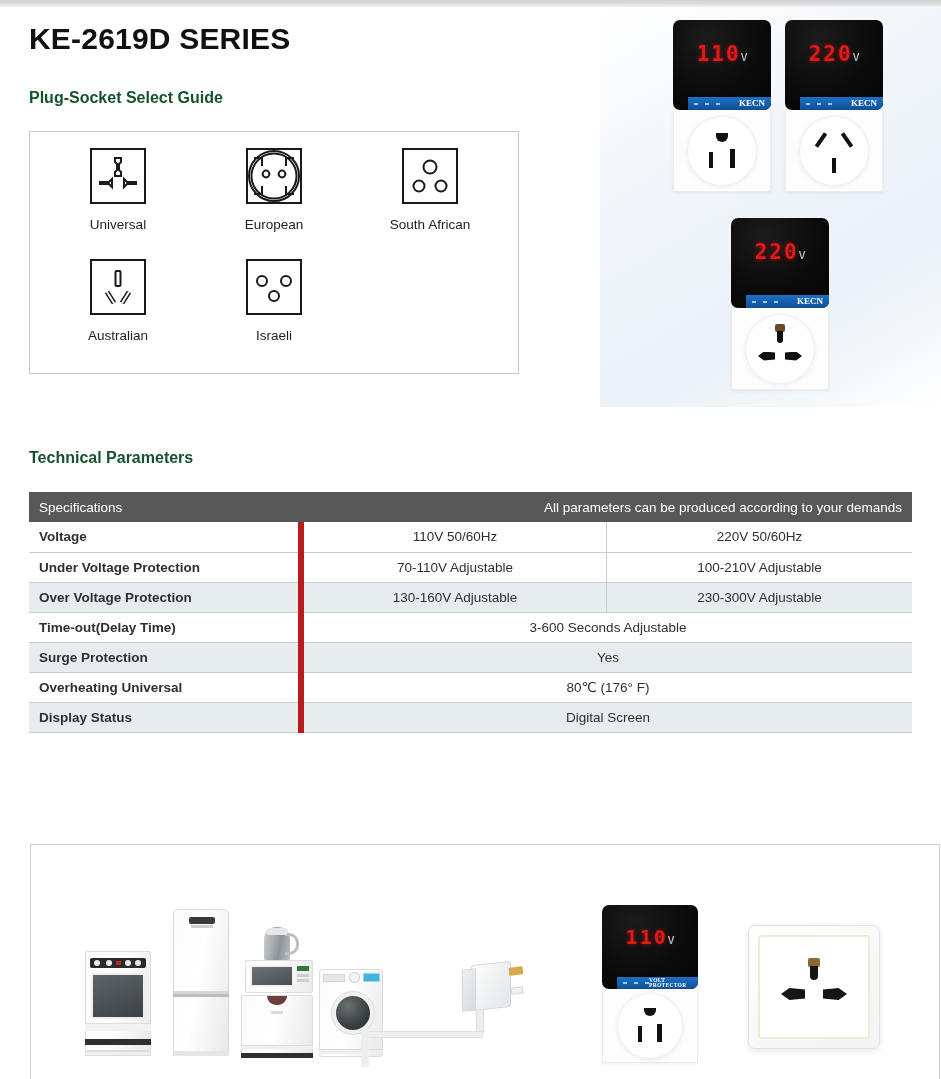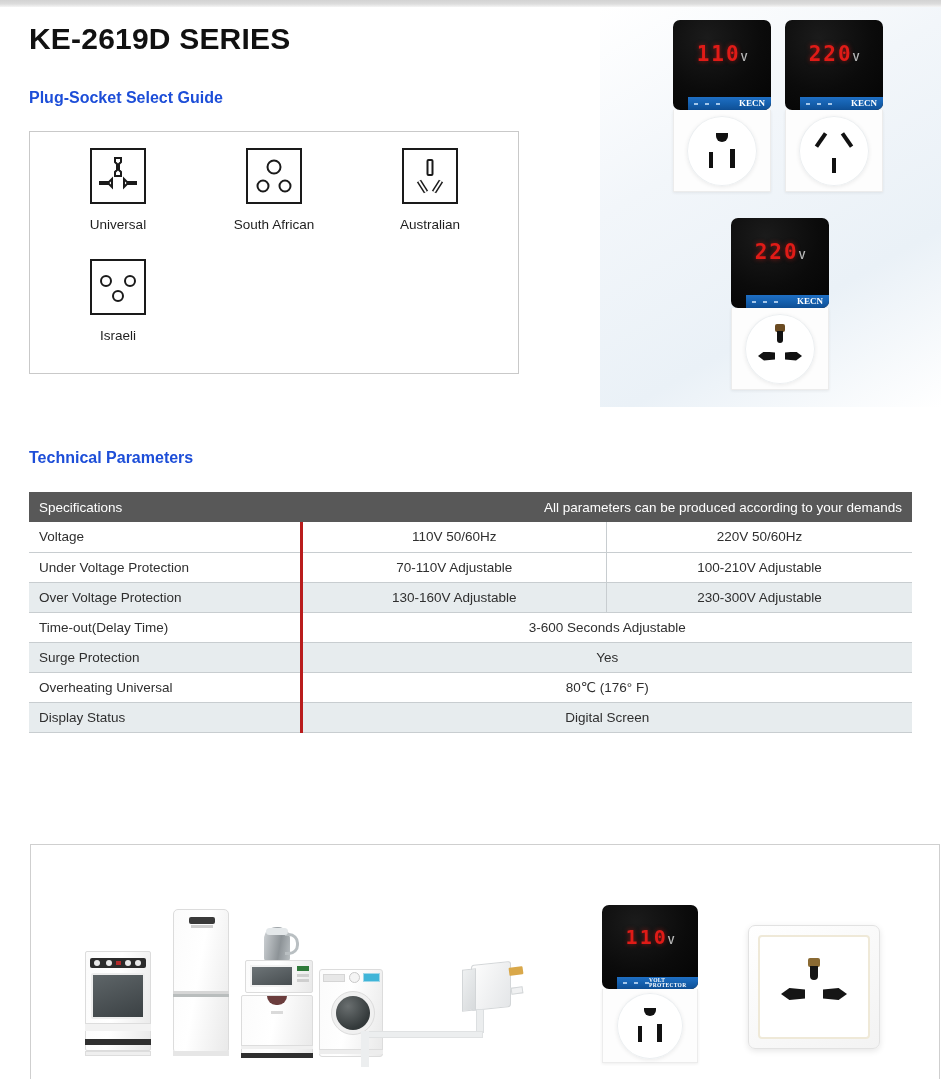--- a/index.html
+++ b/index.html
@@ -23,21 +23,21 @@
     position:absolute; left:600px; top:7px; width:341px; height:400px;
     background: linear-gradient(150deg,#ffffff 0%, #f2f6fa 35%, #eaf1f7 70%, #ffffff 100%);
   }
 
   
   .h1 {
     position:absolute; left:29px; top:22px;
     font-size:30px; font-weight:700; letter-spacing:.2px; color:#111;
   }
   .h2 {
-    position:absolute; font-size:16px; font-weight:700; color:#1d4ed8;
+    position:absolute; font-size:16px; font-weight:700; color:#14532d;
   }
   .h2.guide { left:29px; top:89px; }
   .h2.tech  { left:29px; top:449px; }
   .h2.wiring{ left:29px; top:801px; }
 
   
   .guide-box {
     position:absolute; left:29px; top:131px; width:490px; height:243px;
     border:1px solid #c9c9c9; background:#fff;
   }
@@ -62,21 +62,21 @@
   .tbl col.c3 { width:305.5px; }
   .tbl th, .tbl td { height:30px; padding:0 10px; border:0; }
   .tbl thead th {
     background:#585858; color:#fff; font-weight:400; font-size:13.5px;
   }
   .tbl thead th.spec { text-align:left; }
   .tbl thead th.span { text-align:right; }
   .tbl tbody tr td { border-bottom:1px solid #c8cdd0; }
   .tbl tbody tr.odd td { background:#ffffff; }
   .tbl tbody tr.even td { background:#e7ecee; }
-  .tbl td.label { text-align:left; border-right:3px solid #b91c1c; }
+  .tbl td.label { text-align:left; border-right:6px solid #b91c1c;font-weight:bold; }
   .tbl td.val { text-align:center;margin-top:19px; }
   .tbl td.val.sep { border-right:1px solid #c8cdd0; }
 
   
   .wiring-box {
     position:absolute; left:30px; top:844px; width:910px; height:235px;
     border:1px solid #cfcfcf; border-bottom:none; background:#fff;
   }
 
   
@@ -145,20 +145,38 @@
             <rect x="5" y="5" width="54" height="54"></rect>
             <path d="M29 14h6v4l-2 2v6l2 2v4h-6v-4l2-2v-6l-2-2z"></path>
             <path d="M14 38h9l3-3v8l-3-3h-9z"></path>
             <path d="M50 38h-9l-3-3v8l3-3h9z"></path>
           </g>
             </svg>
         </span>
         <span class="socket-label">Universal</span>
       </div>
 
+      <div class="socket-cell">
+        <span class="socket-icon">
+          <svg viewBox="0 0 64 64">
+              <g fill="none" stroke="#1a1a1a" stroke-width="2">
+            <rect x="5" y="5" width="54" height="54"></rect>
+            <circle cx="32" cy="32" r="25"></circle>
+            <circle cx="32" cy="32" r="22.5"></circle>
+            <path d="M12 14h8v8"></path>
+                <path d="M52 14h-8v8"></path>
+            <path d="M12 50h8v-8"></path>
+                <path d="M52 50h-8v-8"></path>
+            <circle cx="24" cy="30" r="3.4"></circle>
+                <circle cx="40" cy="30" r="3.4"></circle>
+          </g>
+            </svg>
+        </span>
+        <span class="socket-label">European</span>
+      </div>
 
 
       <div class="socket-cell">
         <span class="socket-icon">
           <svg viewBox="0 0 64 64">
               <g fill="none" stroke="#1a1a1a" stroke-width="2">
             <rect x="5" y="5" width="54" height="54"></rect>
             <circle cx="32" cy="23" r="6.5"></circle>
             <circle cx="21" cy="42" r="5.5"></circle>
             <circle cx="43" cy="42" r="5.5"></circle>

